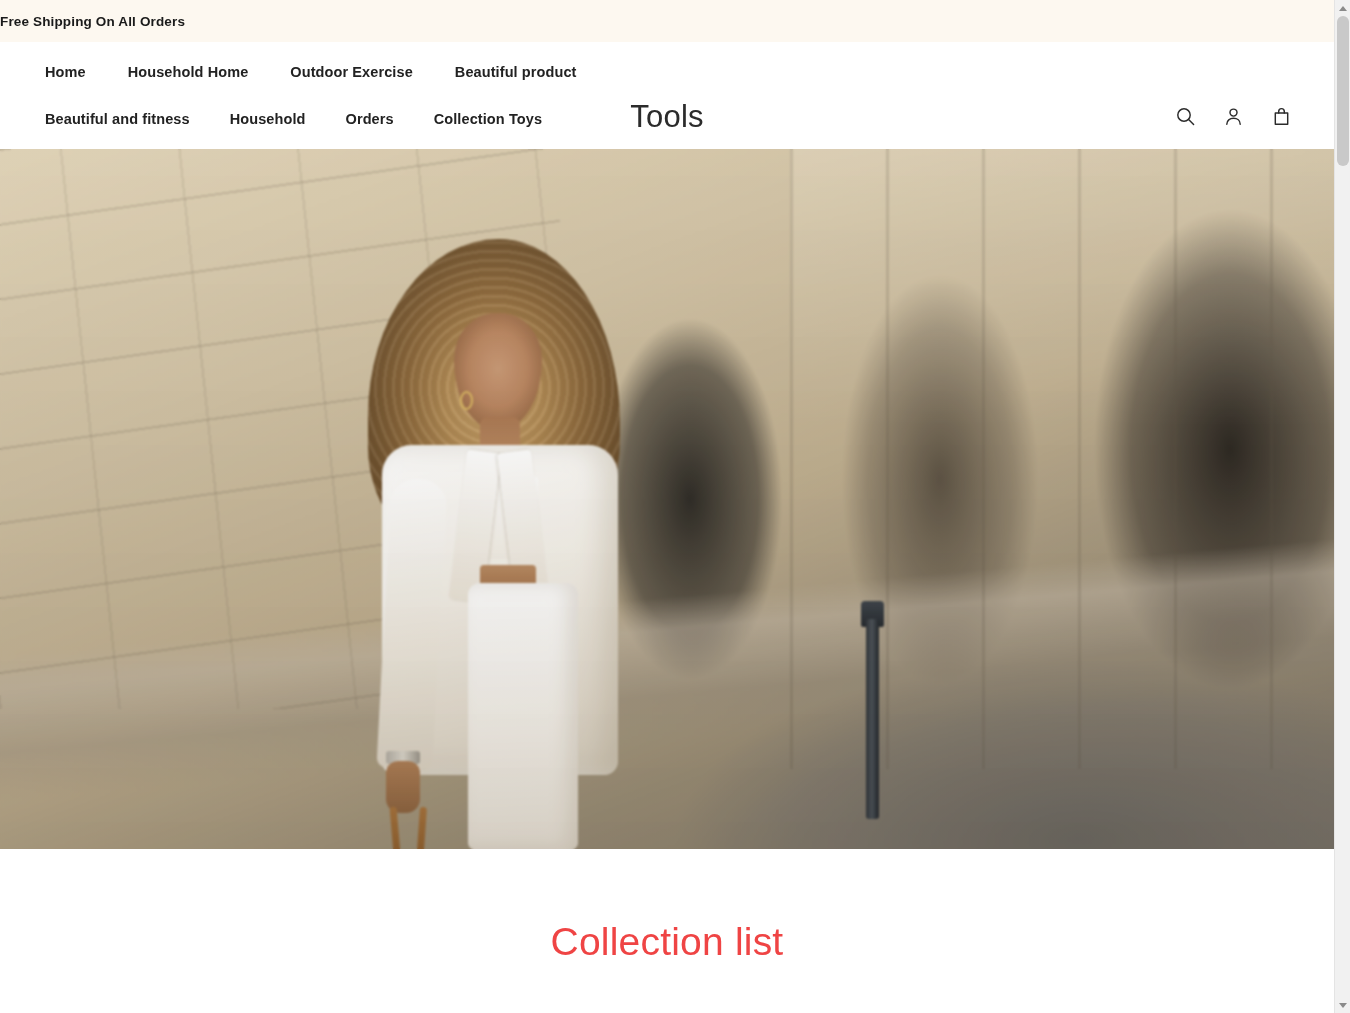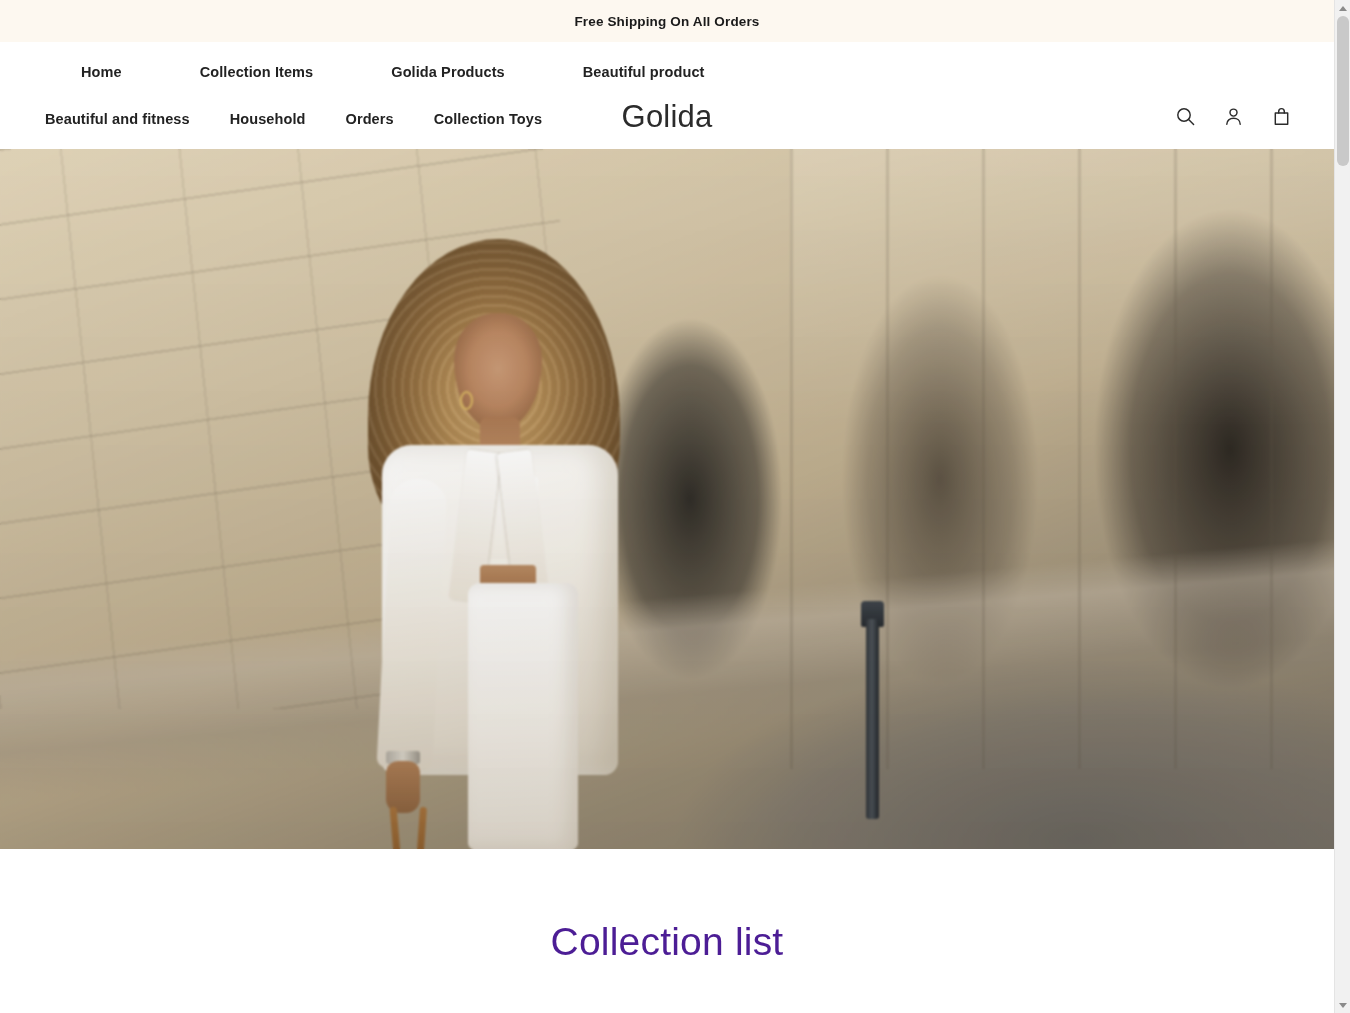--- a/index.html
+++ b/index.html
@@ -29,21 +29,21 @@
     overflow: hidden;
     background: #ffffff;
   }
 
   
   .announcement {
     height: 42px;
     background: #fdf8f0;
     display: flex;
     align-items: center;
-    justify-content: center;
+    justify-content: flex-start;
     width: 100%;
   }
   .announcement-text {
     font-size: 13.5px;
     font-weight: 700;
     color: #1a1a1a;
     letter-spacing: 0.15px;
   }
 
   
@@ -73,21 +73,21 @@
   }
   .nav-link {
     font-size: 14.5px;
     font-weight: 700;
     color: #222222;
     text-decoration: none;
     white-space: nowrap;
     letter-spacing: 0.1px;
     cursor: pointer;
   }
-  .nav-row-1 .nav-link { margin-right: 42px; margin-left: 36px; }
+  .nav-row-1 .nav-link { margin-right: 42px; }
   .nav-row-2 .nav-link { margin-right: 40px; }
 
   .logo {
     position: absolute;
     left: 0; right: 0;
     top: 74px;
     text-align: center;
     font-size: 31px;
     font-weight: 400;
     color: #2b2b2b;
@@ -296,21 +296,21 @@
   
   .collection {
     background: #ffffff;
     padding-top: 72px;
     width: 100%;
   }
   .collection-title {
     text-align: center;
     font-size: 39px;
     font-weight: 400;
-    color: #4c1d95;
+    color: #ef4444;
     letter-spacing: 0.2px;
     line-height: 1.1;
   }
 
   
   .scrollbar {
     position: absolute;
     top: 0; right: 0;
     width: 16px;
     height: 1013px;
@@ -349,33 +349,33 @@
 
     <div class="announcement">
       <span class="announcement-text">Free Shipping On All Orders</span>
     </div>
 
     <header class="header">
 
       <nav class="nav">
         <div class="nav-row nav-row-1">
           <a class="nav-link">Home</a>
-          <a class="nav-link">Collection Items</a>
-          <a class="nav-link">Golida Products</a>
+          <a class="nav-link">Household Home</a>
+          <a class="nav-link">Outdoor Exercise</a>
           <a class="nav-link">Beautiful product</a>
         </div>
         <div class="nav-row nav-row-2">
           <a class="nav-link">Beautiful and fitness</a>
           <a class="nav-link">Household</a>
           <a class="nav-link">Orders</a>
           <a class="nav-link">Collection Toys</a>
         </div>
       </nav>
 
-      <div class="logo">Golida</div>
+      <div class="logo">Tools</div>
 
       <div class="header-icons">
         <button class="icon-btn">
           <svg width="19" height="19" viewBox="0 0 19 19" fill="none" stroke="currentColor" stroke-width="1.45">
             <circle cx="8" cy="8" r="6.2"></circle>
             <line x1="12.6" y1="12.6" x2="17.6" y2="17.6" stroke-linecap="round"></line>
           </svg>
         </button>
         <button class="icon-btn">
           <svg width="19" height="19" viewBox="0 0 19 19" fill="none" stroke="currentColor" stroke-width="1.45">

